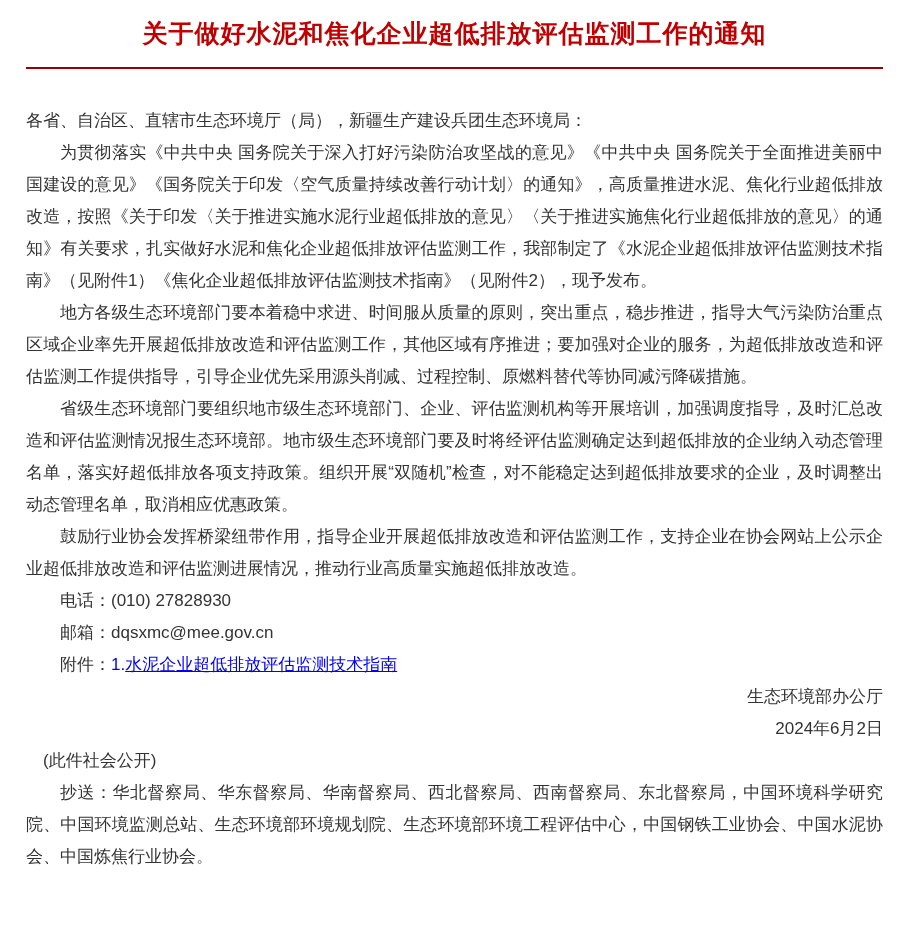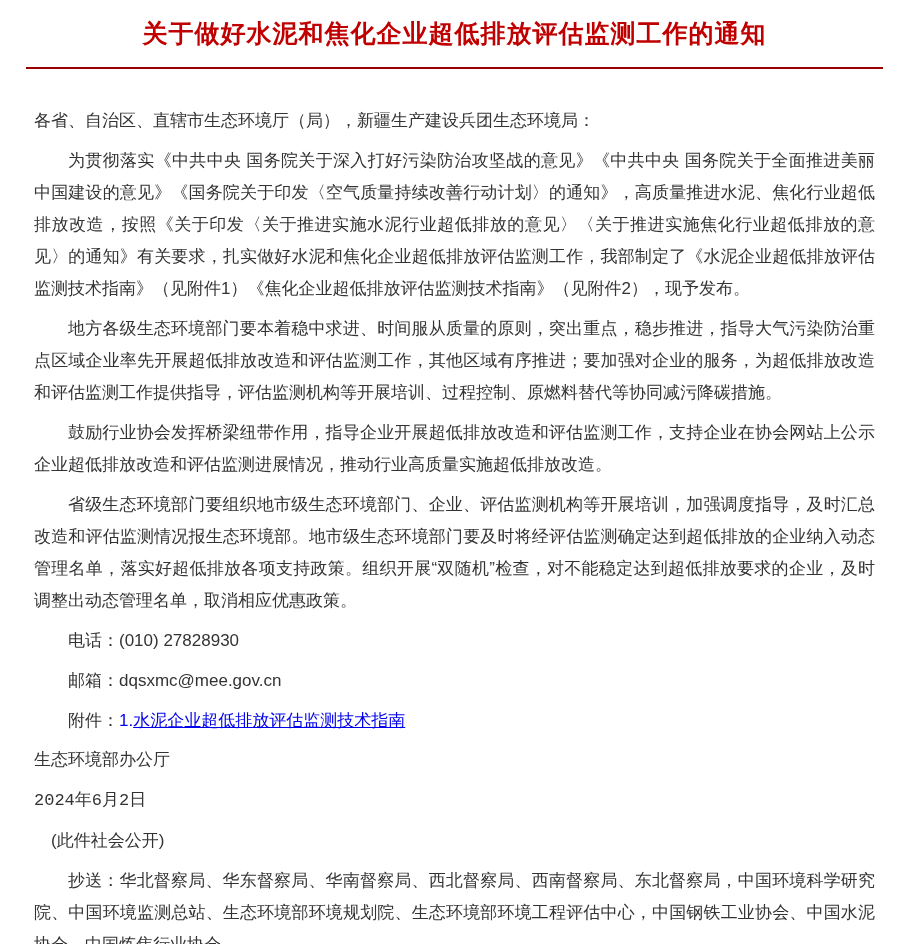--- a/index.html
+++ b/index.html
@@ -35,53 +35,53 @@
     background: #990000;
     margin-top: 17px;
   }
   .content {
     margin-top: 36px;
     font-size: 17px;
     line-height: 32px;
     text-align: justify;
   }
   .content p {
-    margin: 8px;
+    margin: 0;
     padding: 0;
   }
   .indent { text-indent: 2em; }
   .att-row2 { padding-left: 5em; }
   .att-num { color: #0000ee; }
   .att-link {
     color: #0000ee;
     cursor: pointer;
   }
-  .sign-right { text-align: left; font-family: Liberation Mono, monospace; }
+  .sign-right { text-align: right; }
   .public-note { text-indent: 1em; }
 </style>
 </head>
 <body>
 
 <div class="page">
 
   <h1 class="doc-title">关于做好水泥和焦化企业超低排放评估监测工作的通知</h1>
 
   <div class="divider"></div>
 
   <div class="content">
 
     <p class="salutation">各省、自治区、直辖市生态环境厅（局），新疆生产建设兵团生态环境局：</p>
 
     <p class="indent">为贯彻落实《中共中央 国务院关于深入打好污染防治攻坚战的意见》《中共中央 国务院关于全面推进美丽中国建设的意见》《国务院关于印发〈空气质量持续改善行动计划〉的通知》，高质量推进水泥、焦化行业超低排放改造，按照《关于印发〈关于推进实施水泥行业超低排放的意见〉〈关于推进实施焦化行业超低排放的意见〉的通知》有关要求，扎实做好水泥和焦化企业超低排放评估监测工作，我部制定了《水泥企业超低排放评估监测技术指南》（见附件1）《焦化企业超低排放评估监测技术指南》（见附件2），现予发布。</p>
 
-    <p class="indent">地方各级生态环境部门要本着稳中求进、时间服从质量的原则，突出重点，稳步推进，指导大气污染防治重点区域企业率先开展超低排放改造和评估监测工作，其他区域有序推进；要加强对企业的服务，为超低排放改造和评估监测工作提供指导，评估监测机构等开展培训、过程控制、原燃料替代等协同减污降碳措施。</p>
+    <p class="indent">地方各级生态环境部门要本着稳中求进、时间服从质量的原则，突出重点，稳步推进，指导大气污染防治重点区域企业率先开展超低排放改造和评估监测工作，其他区域有序推进；要加强对企业的服务，为超低排放改造和评估监测工作提供指导，引导企业优先采用源头削减、过程控制、原燃料替代等协同减污降碳措施。</p>
+
+    <p class="indent">省级生态环境部门要组织地市级生态环境部门、企业、评估监测机构等开展培训，加强调度指导，及时汇总改造和评估监测情况报生态环境部。地市级生态环境部门要及时将经评估监测确定达到超低排放的企业纳入动态管理名单，落实好超低排放各项支持政策。组织开展“双随机”检查，对不能稳定达到超低排放要求的企业，及时调整出动态管理名单，取消相应优惠政策。</p>
 
     <p class="indent">鼓励行业协会发挥桥梁纽带作用，指导企业开展超低排放改造和评估监测工作，支持企业在协会网站上公示企业超低排放改造和评估监测进展情况，推动行业高质量实施超低排放改造。</p>
-
-    <p class="indent">省级生态环境部门要组织地市级生态环境部门、企业、评估监测机构等开展培训，加强调度指导，及时汇总改造和评估监测情况报生态环境部。地市级生态环境部门要及时将经评估监测确定达到超低排放的企业纳入动态管理名单，落实好超低排放各项支持政策。组织开展“双随机”检查，对不能稳定达到超低排放要求的企业，及时调整出动态管理名单，取消相应优惠政策。</p>
 
 
     <p class="indent">
       <span>电话：</span><span>(010) 27828930</span>
     </p>
 
     <p class="indent">
       <span>邮箱：</span><span>dqsxmc@mee.gov.cn</span>
     </p>
 

